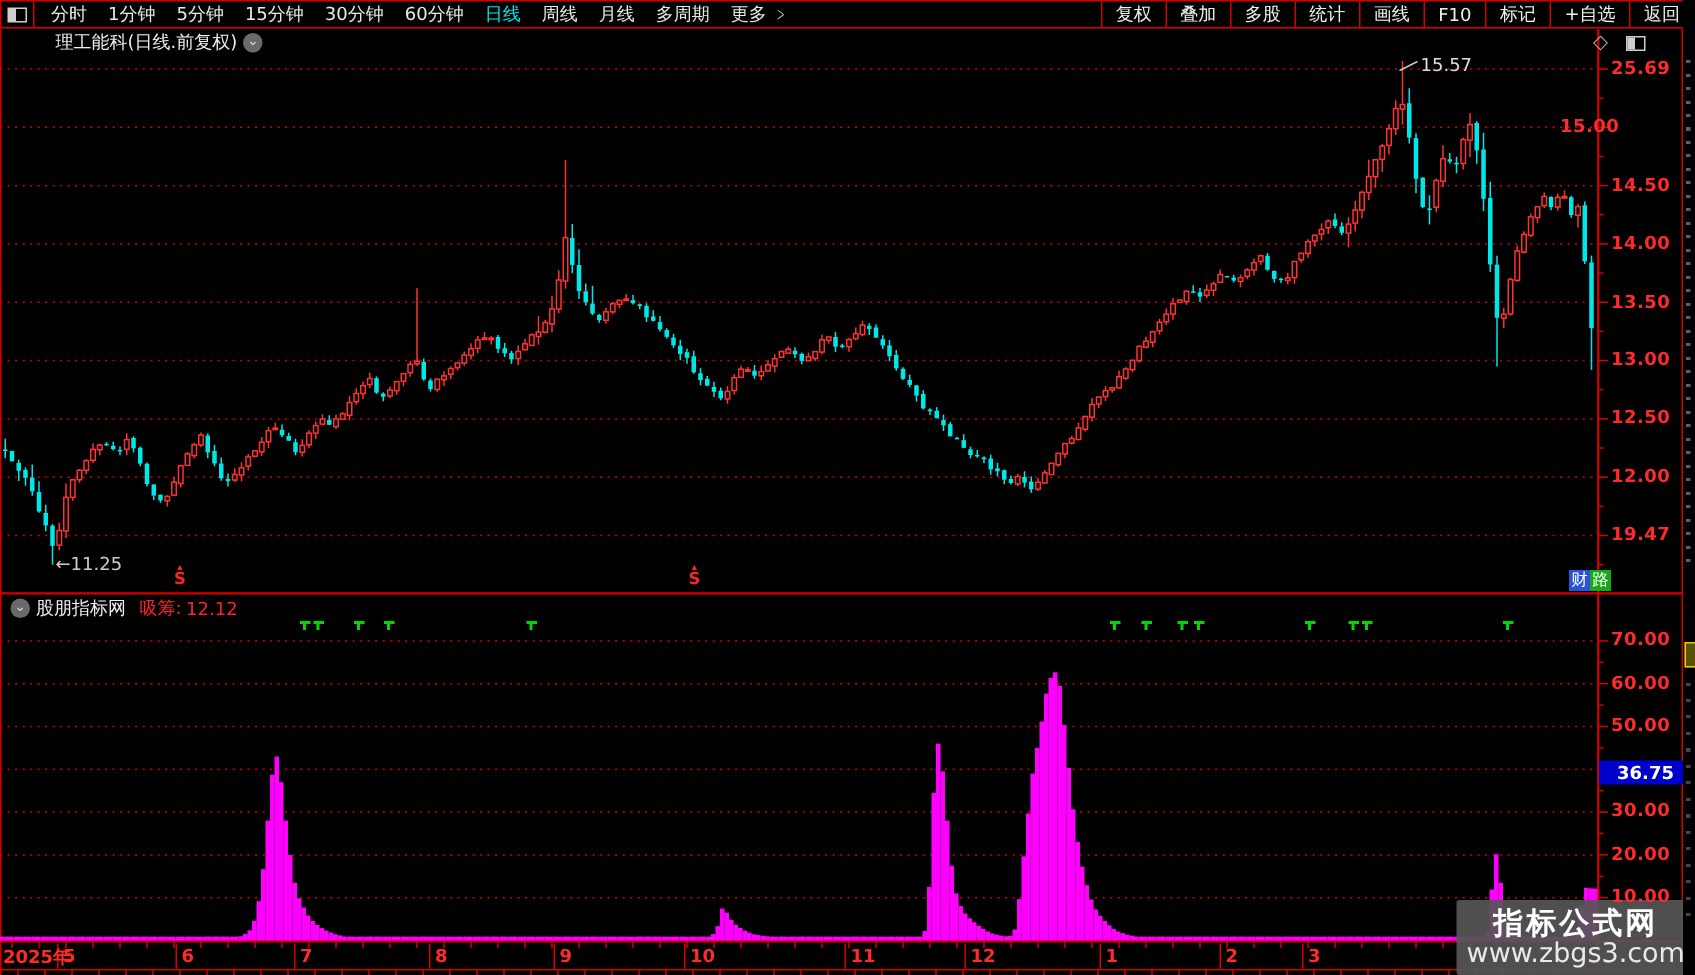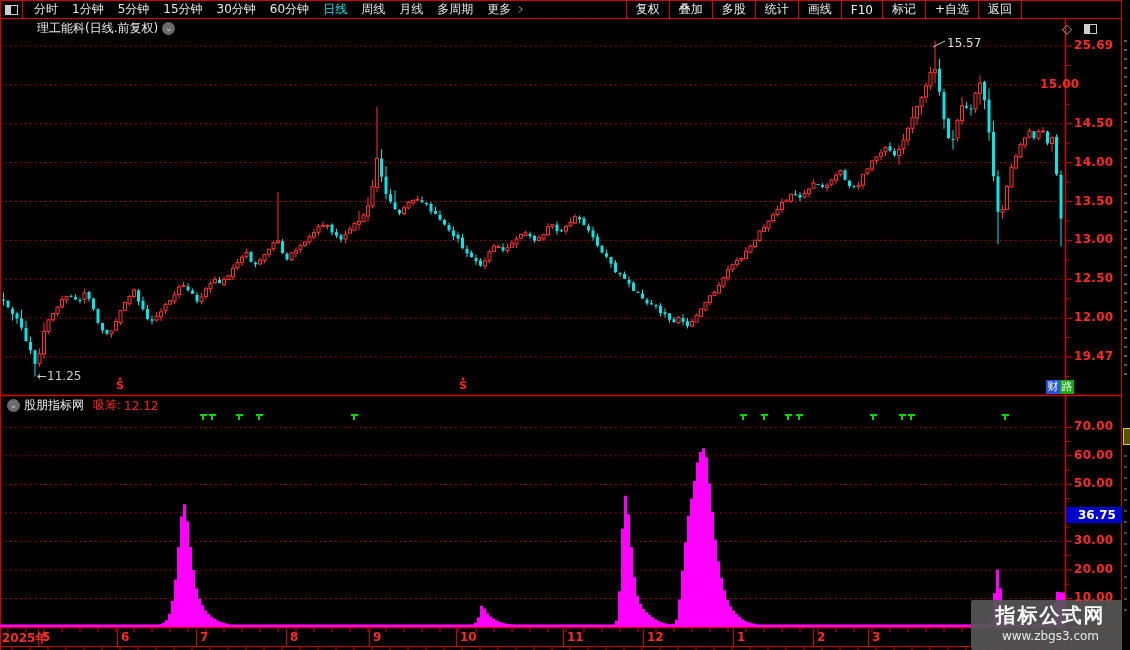--- a/index.html
+++ b/index.html
@@ -1,19 +1,19 @@
 <!DOCTYPE html>
 <html><head>
 <meta charset="utf-8">
 <style>
   html,body{margin:0;padding:0;background:#000;}
   #app{position:relative;width:1130px;height:650px;background:#000;overflow:hidden;
        font-family:"DejaVu Sans",sans-serif;font-size:12px;color:#e8e8e8;}
   
-  #toolbar{position:absolute;left:0;top:0;width:1022px;height:19px;display:flex;align-items:center;
+  #toolbar{position:absolute;left:0;top:0;width:1130px;height:19px;display:flex;align-items:center;
            border-top:1px solid #d40000;border-bottom:1px solid #d40000;box-sizing:border-box;background:#000;}
   #tb-icon-cell{width:23px;height:100%;display:flex;align-items:center;justify-content:center;
                 border-left:1px solid #d40000;border-right:1px solid #d40000;box-sizing:border-box;}
   .split-sq{width:13px;height:10px;border:1px solid #cfcfcf;box-sizing:border-box;background:linear-gradient(90deg,#cfcfcf 0 45%,#000 45%);}
   #tb-periods{display:flex;align-items:center;gap:0;padding-left:4px;}
   .tb-item{padding:0 7px;color:#e8e8e8;cursor:default;white-space:nowrap;}
   .tb-item.active{color:#00e5e5;}
   #tb-right{margin-left:auto;display:flex;align-items:stretch;height:100%;}
   .tb-btn{display:flex;align-items:center;padding:0 9px;border-left:1px solid #d40000;color:#f0f0f0;white-space:nowrap;}
   .tb-btn:last-child{border-right:1px solid #d40000;}
@@ -47,21 +47,21 @@
   
   .xm{position:absolute;top:630px;color:#ff2a2a;font-weight:700;}
   
   #corner-logo{position:absolute;left:1046px;top:380px;display:flex;}
   #corner-logo span{display:block;width:14px;height:14px;color:#fff;font-size:11px;line-height:14px;text-align:center;}
   #logo-c1{background:#2a52d8;}
   #logo-c2{background:#17a817;}
   #watermark{position:absolute;left:971px;top:600px;width:159px;height:50px;background:rgba(86,86,86,.92);
              display:flex;flex-direction:column;align-items:center;justify-content:center;border-radius:2px;}
   #wm1{color:#fff;font-weight:700;font-size:20px;letter-spacing:2px;line-height:22px;}
-  #wm2{color:#e9e9e9;font-size:12px;line-height:20px;}
+  #wm2{color:#e9e9e9;font-size:18px;line-height:20px;}
   
   #edge-strip{position:absolute;left:1122px;top:0;width:8px;height:650px;background:#000;}
   #edge-strip .dashes{position:absolute;left:2px;top:40px;width:3px;height:340px;
       background:repeating-linear-gradient(#888 0 2px,transparent 2px 9px);opacity:.7;}
   #edge-strip .dashes2{position:absolute;left:2px;top:455px;width:3px;height:160px;
       background:repeating-linear-gradient(#777 0 2px,transparent 2px 11px);opacity:.6;}
   #edge-strip .ybox{position:absolute;left:1px;top:428px;width:6px;height:15px;border:1px solid #e8d000;background:#5a5200;}
 </style>
 </head>
 <body>

